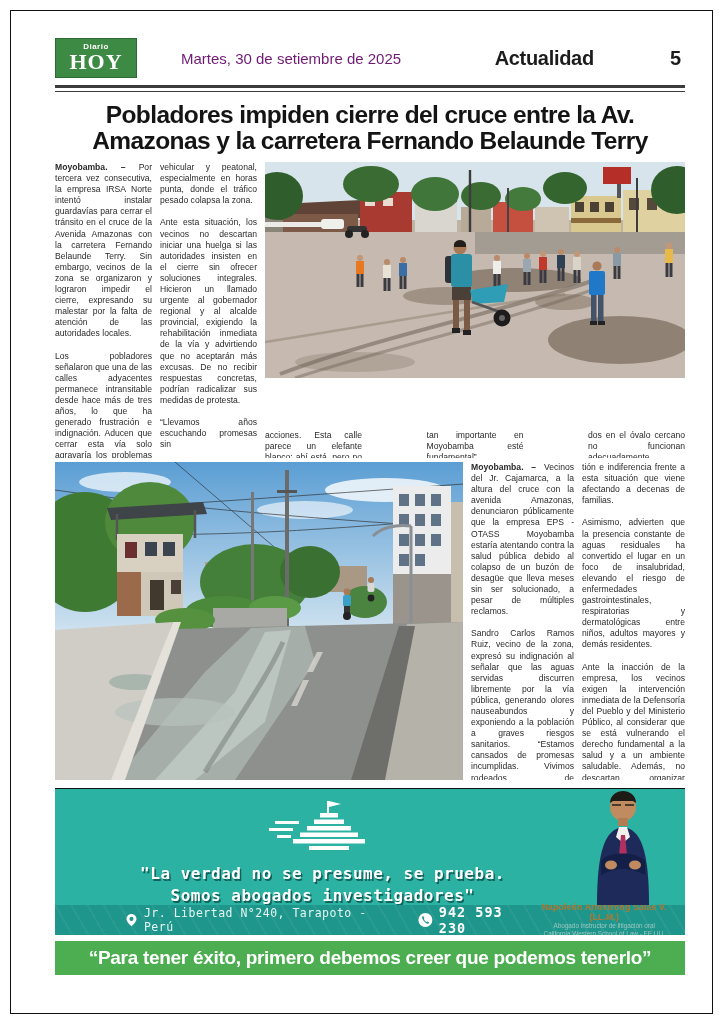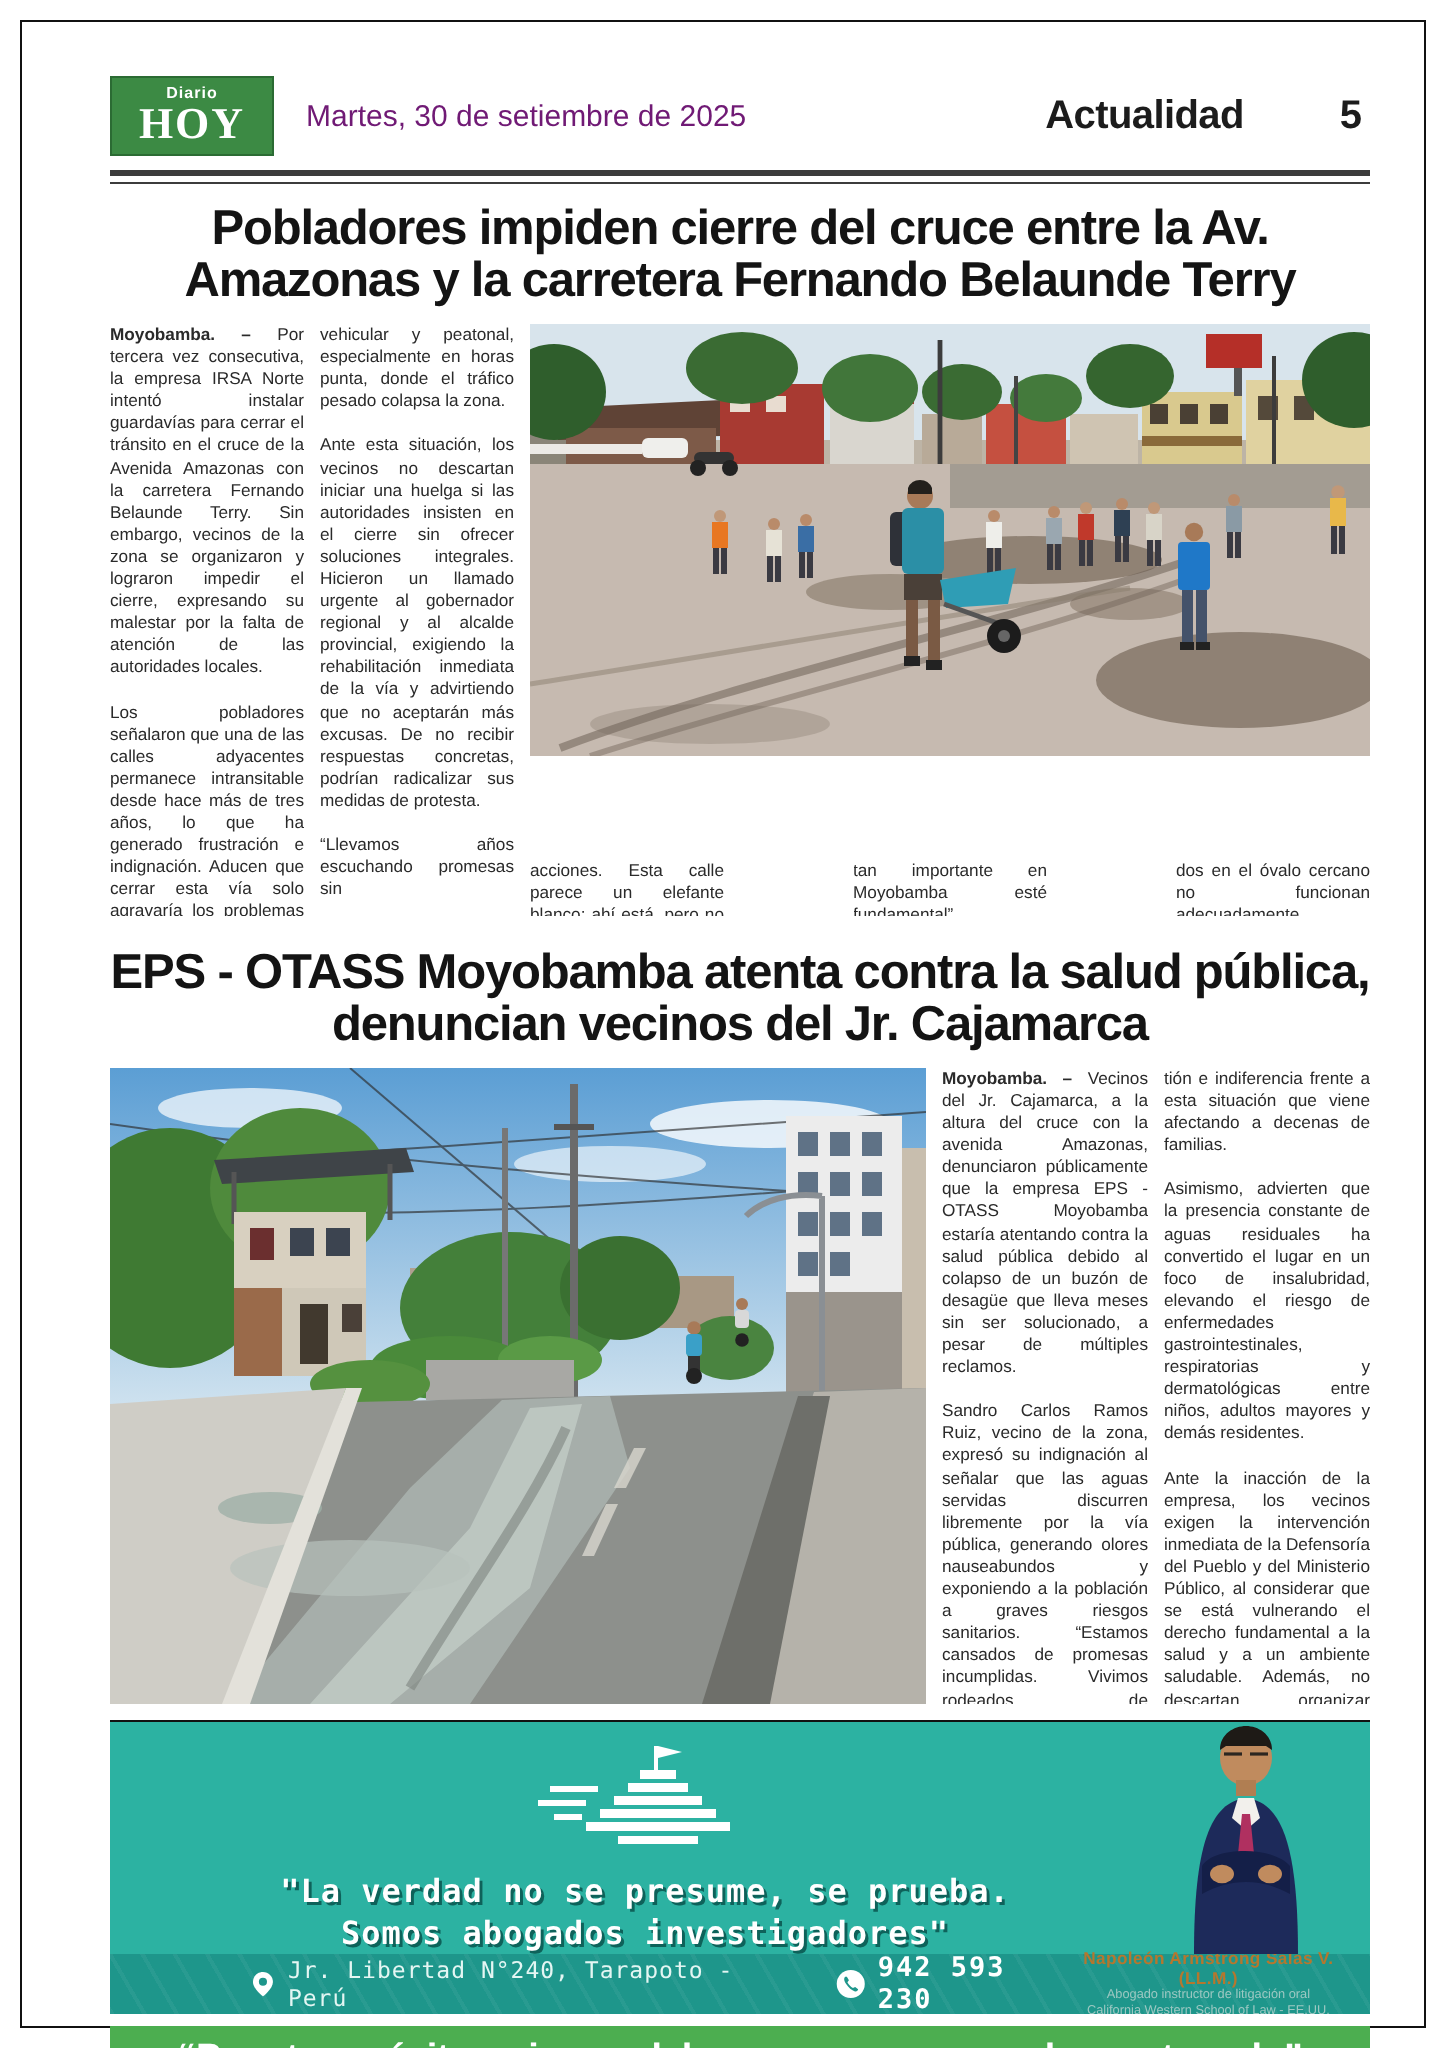--- a/index.html
+++ b/index.html
@@ -3,21 +3,21 @@
 <meta charset="utf-8">
 <style>
   html,body{margin:0;padding:0;background:#e9e9e9;}
   .page{position:relative;width:723px;height:1024px;background:#fff;overflow:hidden;
         font-family:"Liberation Sans",sans-serif;color:#1c1c1c;}
   .frame{position:absolute;left:10px;top:10px;width:701px;height:1002px;
          border:1.6px solid #111;pointer-events:none;}
   .content{position:absolute;left:55px;top:38px;width:630px;}
 
   
-  .masthead{display:flex;align-items:center;height:40px;}
+  .masthead{display:flex;align-items:center;height:40px;gap:28px;}
   .logo{width:80px;height:38px;background:var(--logo-green,#3c8a44);border:1px solid #2b6b33;
         display:flex;flex-direction:column;align-items:center;justify-content:center;line-height:1;}
   .logo .sm{color:#fff;font-size:8px;font-weight:bold;letter-spacing:.5px;}
   .logo .big{color:#fff;font-size:22px;font-weight:bold;letter-spacing:1px;font-family:"Liberation Serif",serif;}
   .date{margin-left:16px;font-size:15px;color:#701a75;}
   .section{margin-left:auto;font-size:20px;font-weight:bold;letter-spacing:-.3px;}
   .pagenum{margin-left:48px;margin-right:4px;font-size:20px;font-weight:bold;}
   .rule2{margin-top:7px;border-top:3px solid #3c3c3c;border-bottom:1.5px solid #3c3c3c;height:3px;}
 
   
@@ -250,21 +250,20 @@
           </g>
         </svg>
         <div class="a1-bottom">
           <p class="body-text a1-col">acciones. Esta calle parece un elefante blanco: ahí está, pero no sirve para nada. Solo la miramos. No es posible que una vía</p>
           <p class="body-text a1-col">tan importante en Moyobamba esté fundamental”, expresaron vecinos indignados. Asimismo, señalaron que incluso los semáforos instala-</p>
           <p class="body-text a1-col">dos en el óvalo cercano no funcionan adecuadamente, reflejando una falta de planificación en la gestión del tránsito. Exigen que se ha-</p>
         </div>
       </div>
     </div>
 
-    <div class="headline h2">EPS - OTASS Moyobamba atenta contra la salud pública, denuncian vecinos del Jr. Cajamarca</div>
     <div class="a2-body">
 
       <svg class="photo a2-photo" width="408" height="318" viewBox="0 0 408 318">
         <defs>
           <linearGradient id="sky2" x1="0" y1="0" x2="0" y2="1">
             <stop offset="0" stop-color="#5b9ed4"></stop>
               <stop offset="1" stop-color="#cfe2ef"></stop>
           </linearGradient>
         </defs>
         <rect x="0" y="0" width="408" height="170" fill="url(#sky2)"></rect>

